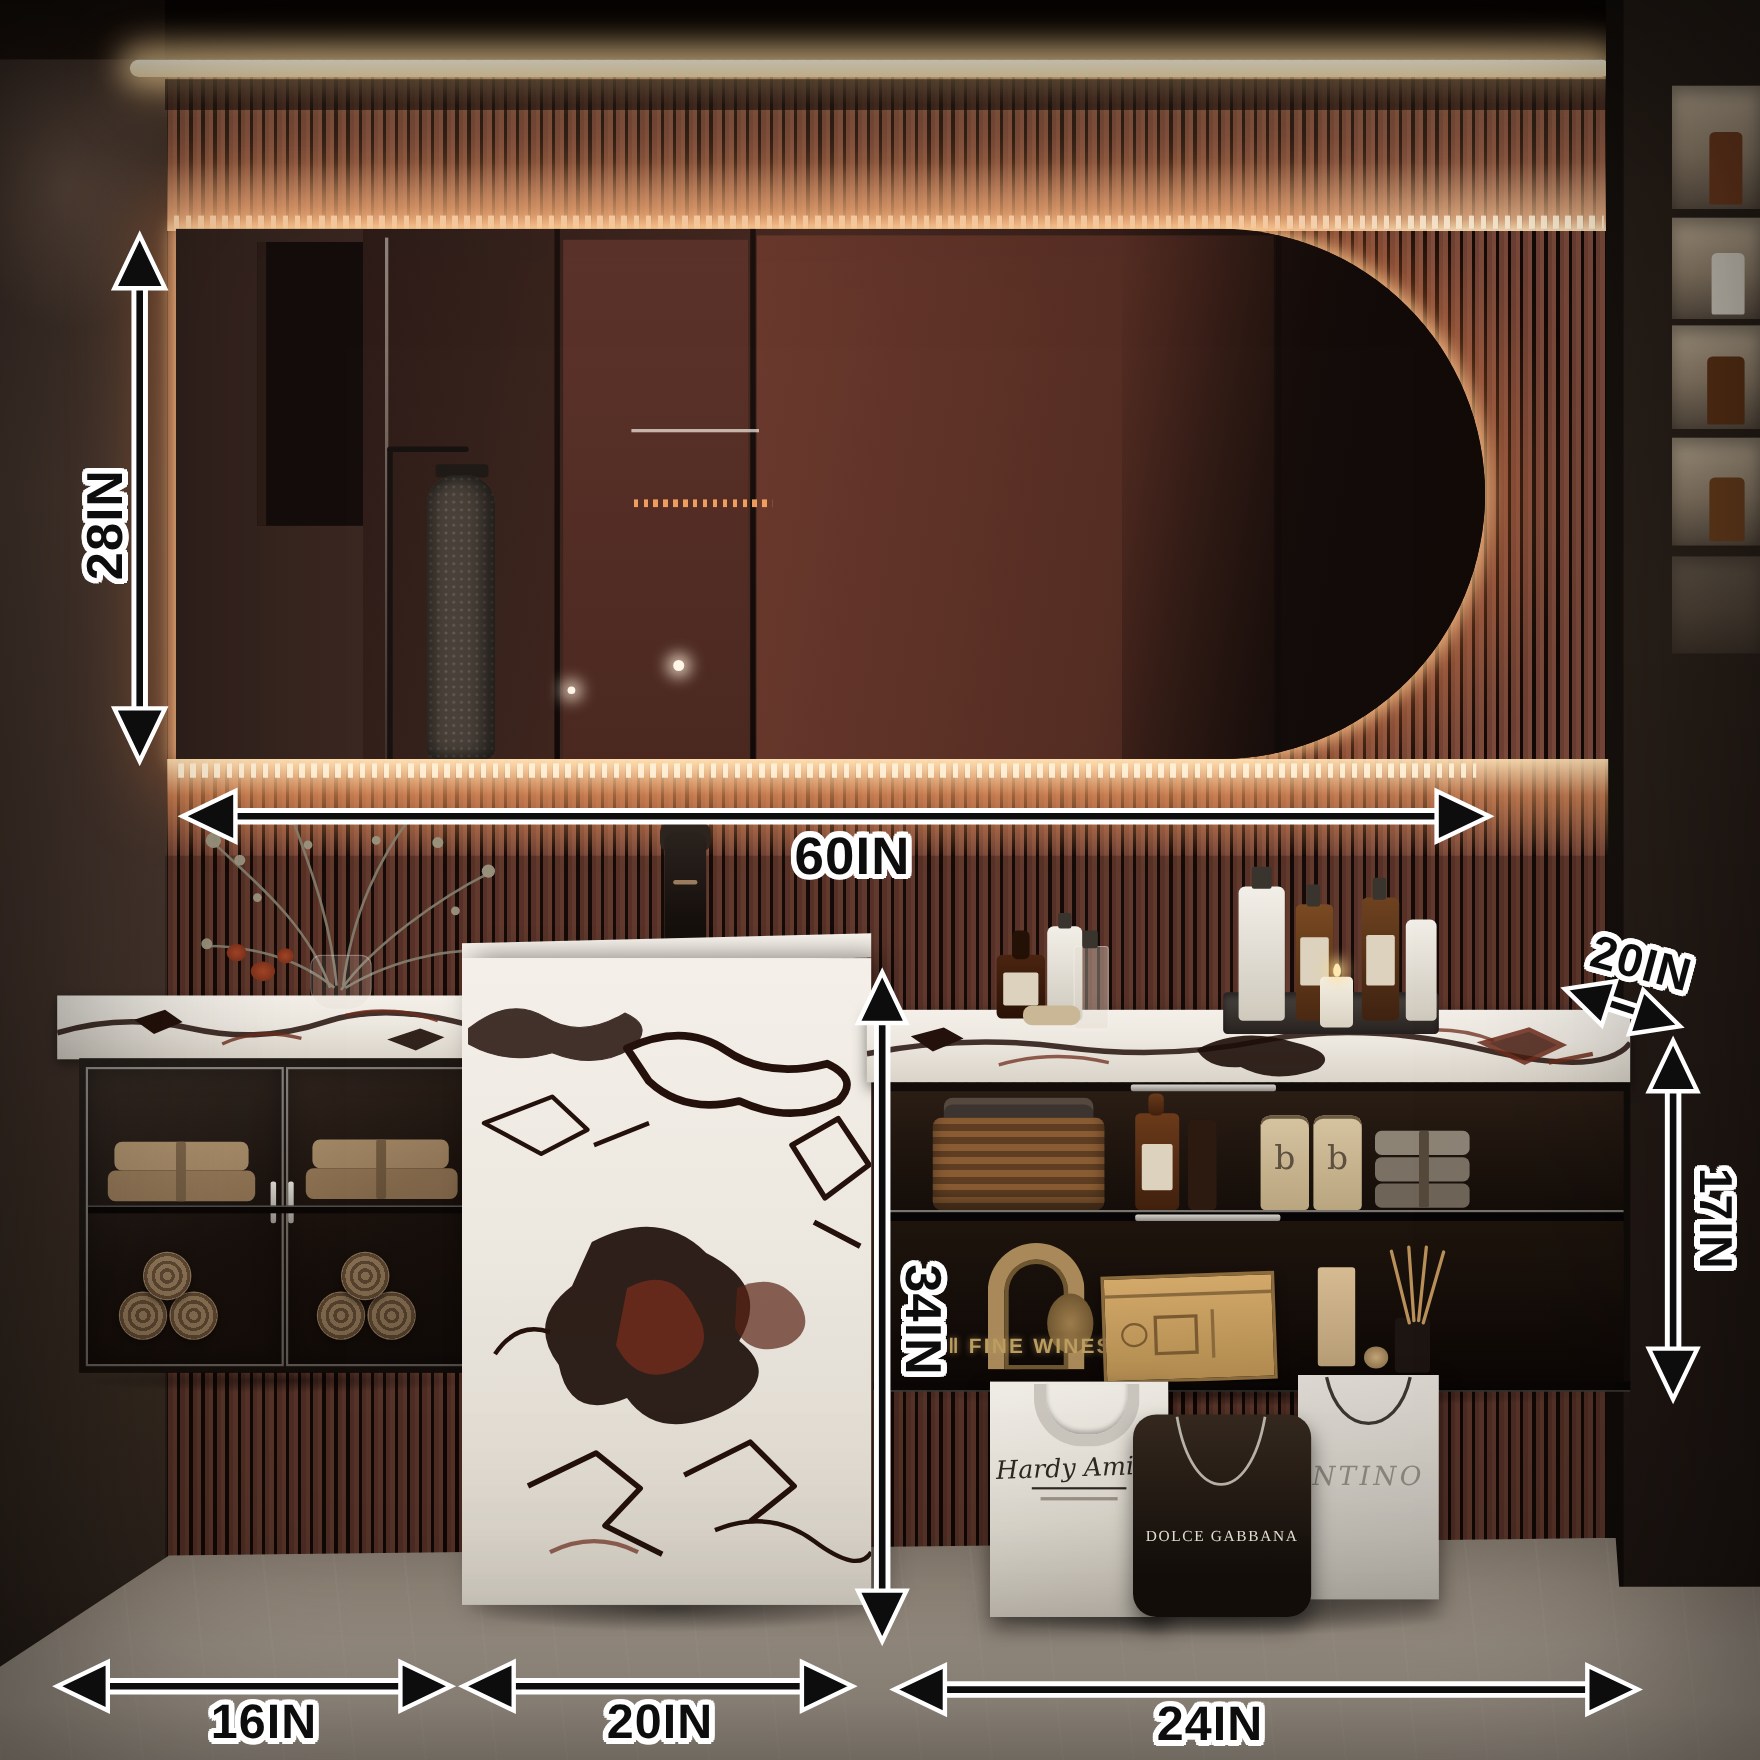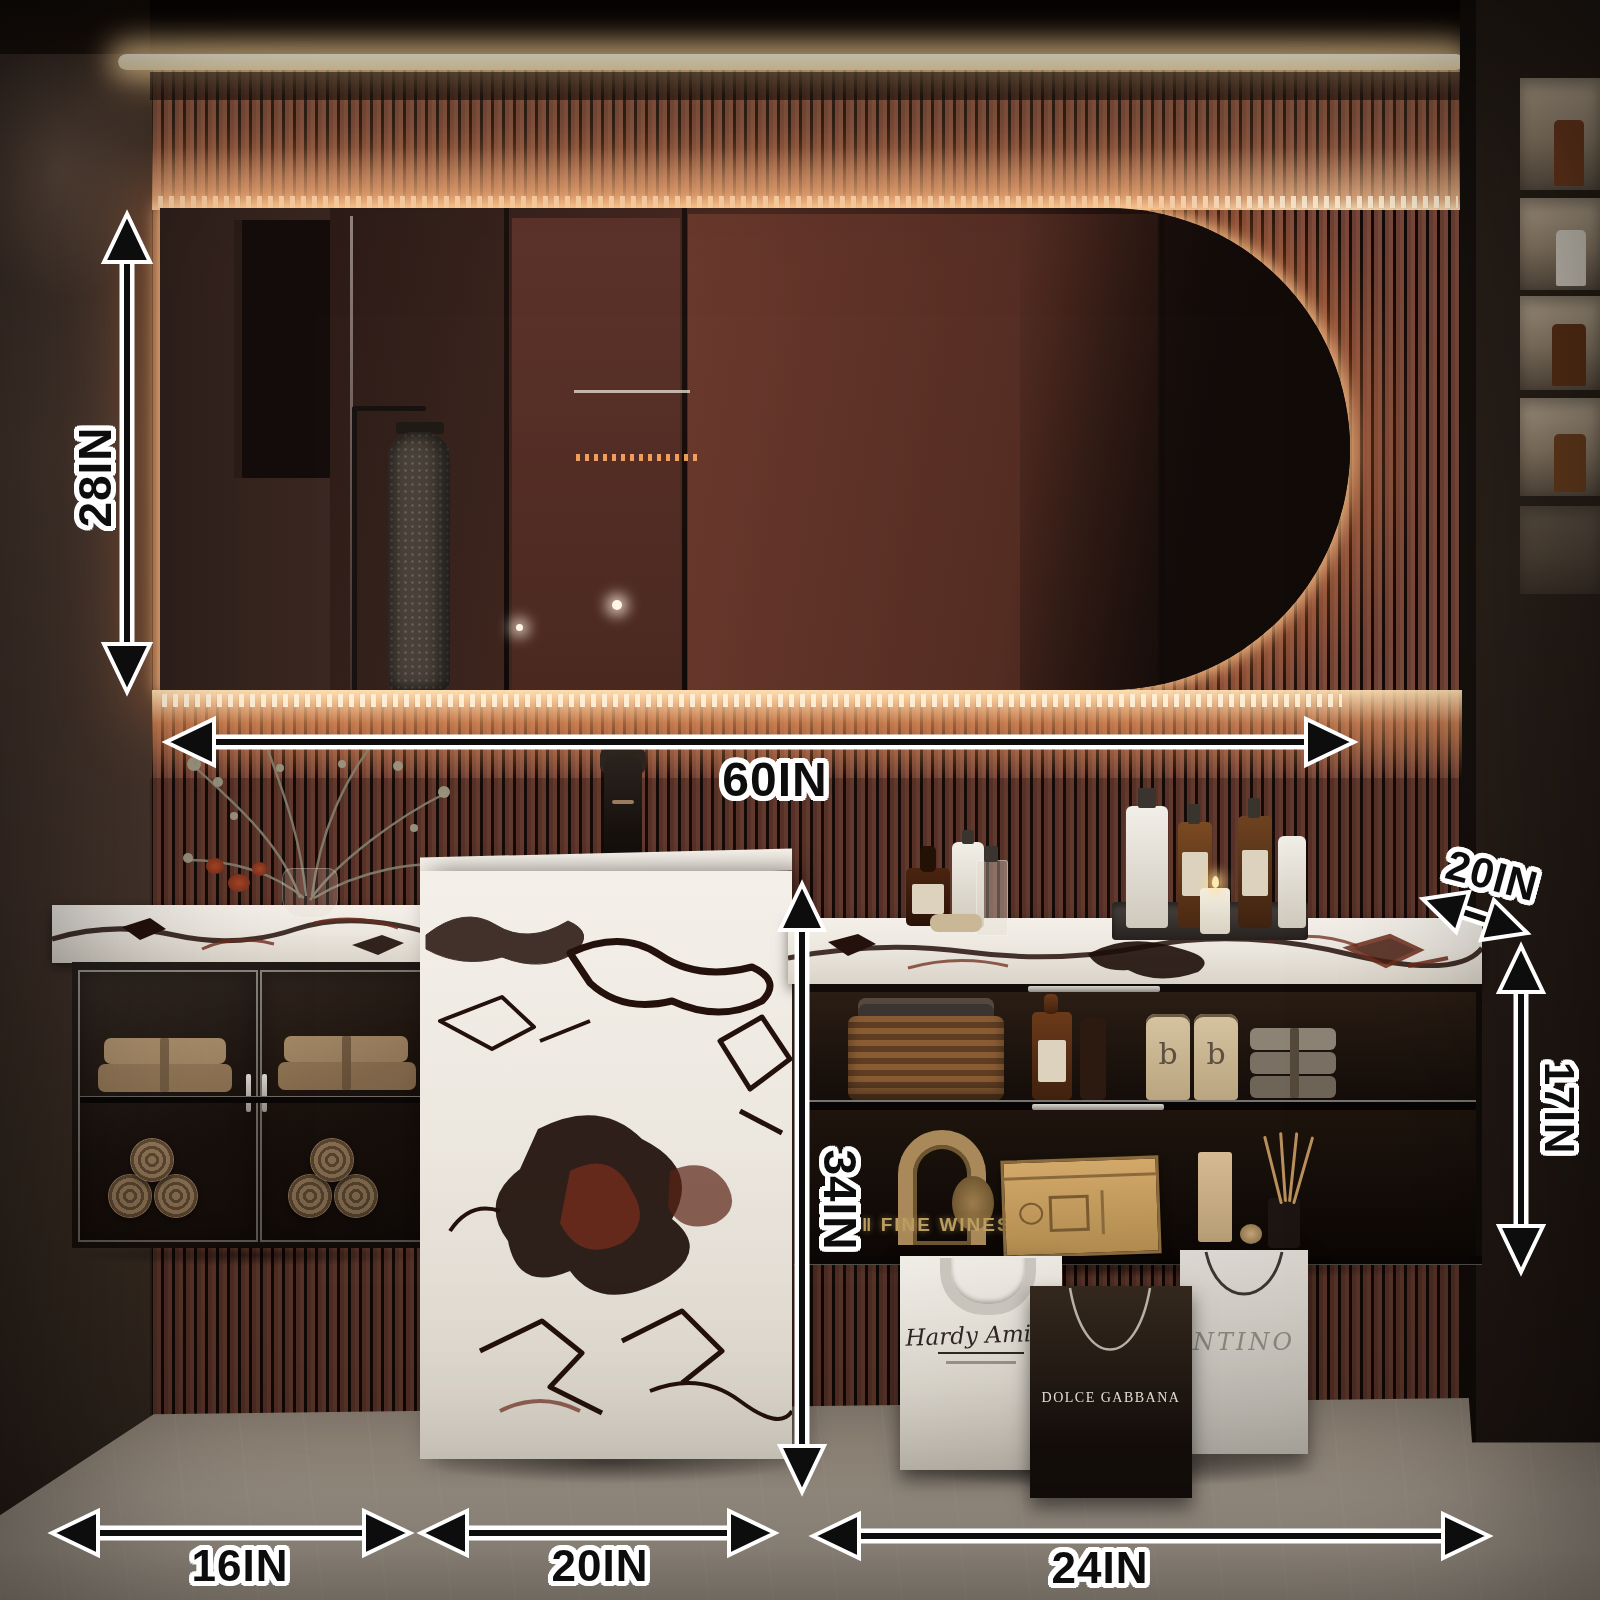--- a/index.html
+++ b/index.html
@@ -146,22 +146,22 @@
   .clear-disp{left:976px;top:860px;width:30px;height:74px;background:rgba(225,218,205,.35);
     border:1px solid rgba(255,255,255,.35);border-radius:3px;}
   .soap-dish{left:930px;top:914px;width:52px;height:18px;border-radius:8px;background:#c9b795;}
 
   
   .bag{box-shadow:0 10px 18px rgba(0,0,0,.5);}
   .bag-back{left:1180px;top:1250px;width:128px;height:204px;
     background:linear-gradient(170deg,#dcd8d1,#b4afa6);}
   .bag-back-text{margin-top:78px;text-align:center;font-family:"DejaVu Serif",serif;font-style:italic;
     letter-spacing:3px;font-size:24px;color:#8a857c;}
-  .bag-dark{left:1030px;top:1286px;width:162px;height:212px;
-    background:linear-gradient(#35291f,#150f0b 75%);}
+  .bag-dark{left:1030px;top:1286px;width:162px;height:184px;
+    background:linear-gradient(#35291f,#150f0b 75%);border-radius:21px;}
   .bag-dark-text{margin-top:104px;text-align:center;font-size:14px;letter-spacing:1.5px;color:#ece6da;
     font-family:"Liberation Serif",serif;}
   .bag-white{left:900px;top:1256px;width:162px;height:214px;
     background:linear-gradient(168deg,#f0ede7 0%,#dcd7cd 55%,#c2bcb0 100%);}
   .bag-handle{position:absolute;left:40px;top:2px;width:74px;height:46px;border:11px solid #c9c5bd;
     border-top:none;border-radius:0 0 44px 44px;box-shadow:inset 0 -3px 4px rgba(0,0,0,.25);}
   .bag-white-text{margin-top:66px;text-align:center;font-family:"DejaVu Serif",serif;font-style:italic;
     font-size:23px;color:#2e2822;transform:rotate(-2deg);}
   .bag-white-rule{margin:4px auto 0;width:86px;height:2px;background:#2e2822;}
   .bag-white-sub{margin:7px auto 0;width:70px;height:3px;background:rgba(70,58,46,.45);}

